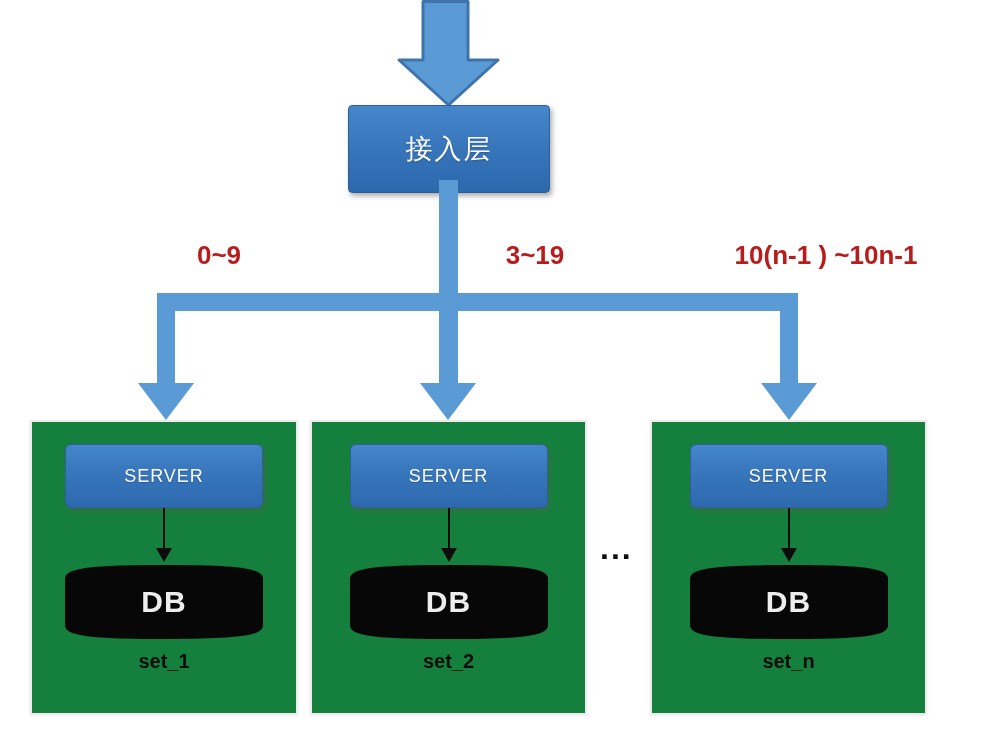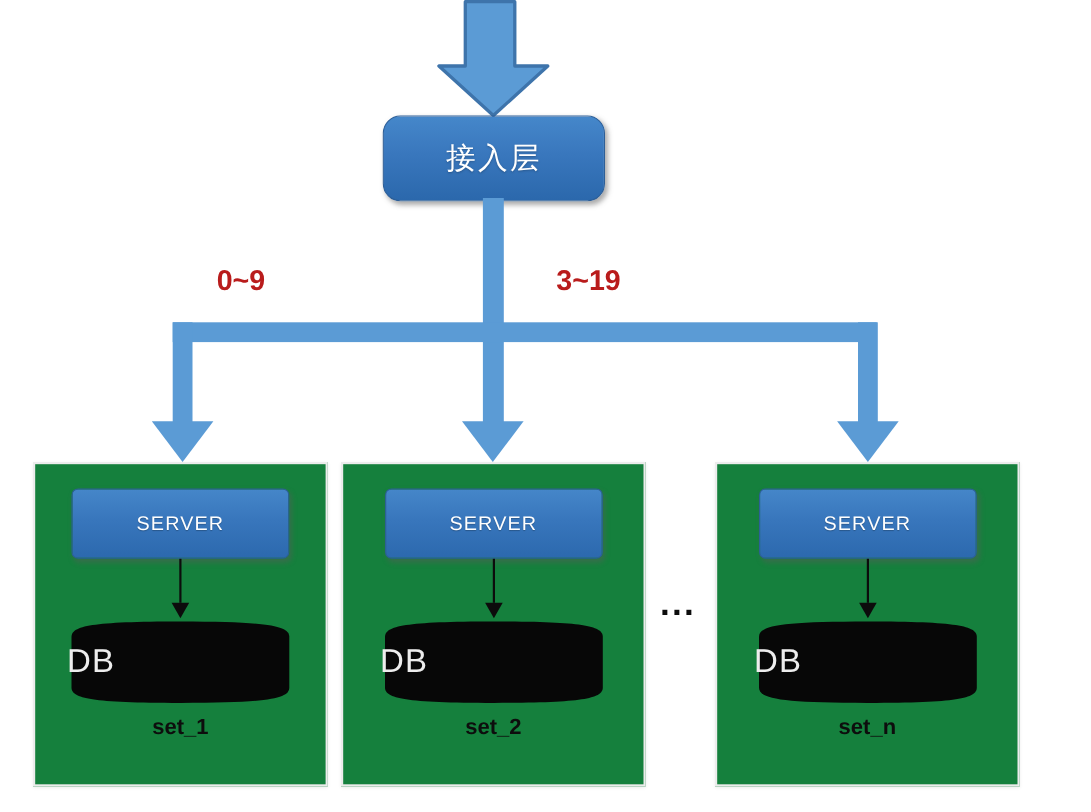--- a/index.html
+++ b/index.html
@@ -16,22 +16,22 @@
     overflow: hidden;
   }
   .abs { position: absolute; }
 
   
   .top-arrow { left: 395px; top: 0; }
 
   
   .access-box {
     left: 348px; top: 105px;
-    width: 202px; height: 78px;
-    border-radius: 16px;
+    width: 202px; height: 88px;
+    border-radius: 4px;
     background: linear-gradient(180deg, #4587ca 0%, #3977bd 45%, #2b68ac 100%);
     border: 1px solid #2d5f98;
     box-shadow: 2px 3px 5px rgba(90,90,90,0.5);
     display: flex; align-items: center; justify-content: center;
     box-sizing: border-box;
   }
   .access-box .label {
     color: #ffffff;
     font-size: 27px;
     letter-spacing: 2px;
@@ -98,21 +98,21 @@
   .down-connector .head {
     width: 0; height: 0;
     border-left: 8px solid transparent;
     border-right: 8px solid transparent;
     border-top: 14px solid #0c0c0c;
   }
 
   .db-cylinder {
     position: relative;
     width: 206px; height: 80px;
-    display: flex; align-items: center; justify-content: flex-start;
+    display: flex; align-items: center; justify-content: center; font-weight: bold;
   }
   .db-cylinder svg { position: absolute; inset: 0; }
   .db-cylinder .label {
     position: relative;
     color: #ededed;
     font-size: 30px;
     letter-spacing: 1px;
   }
 
   .set-name {
@@ -150,20 +150,21 @@
       <rect x="27" y="113" width="18" height="92"></rect>
       <rect x="650" y="113" width="18" height="92"></rect>
       <polygon points="8,203 64,203 36,240"></polygon>
       <polygon points="290,203 346,203 318,240"></polygon>
       <polygon points="631,203 687,203 659,240"></polygon>
     </g>
   </svg>
 
   <span class="abs range-label b1">0~9</span>
   <span class="abs range-label b2">3~19</span>
+  <span class="abs range-label b3">10(n-1 ) ~10n-1</span>
 
   <div class="abs set-card c1">
     <div class="server-box">
       <span class="label">SERVER</span>
     </div>
     <div class="down-connector">
       <div class="line"></div>
         <div class="head"></div>
     </div>
     <div class="db-cylinder">

